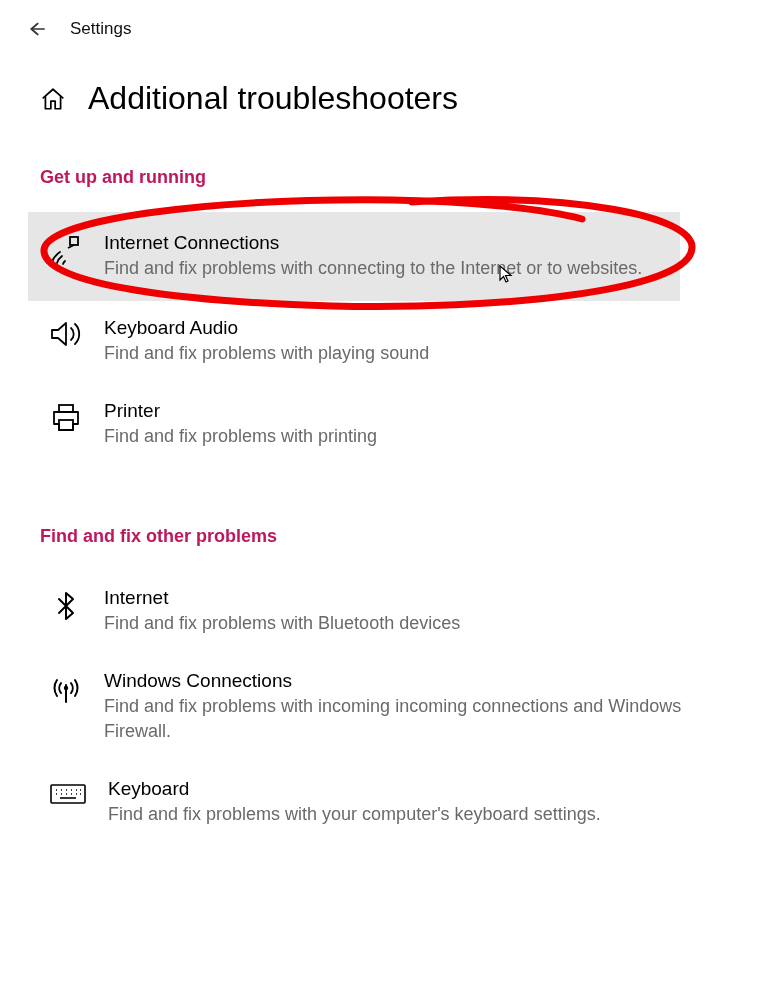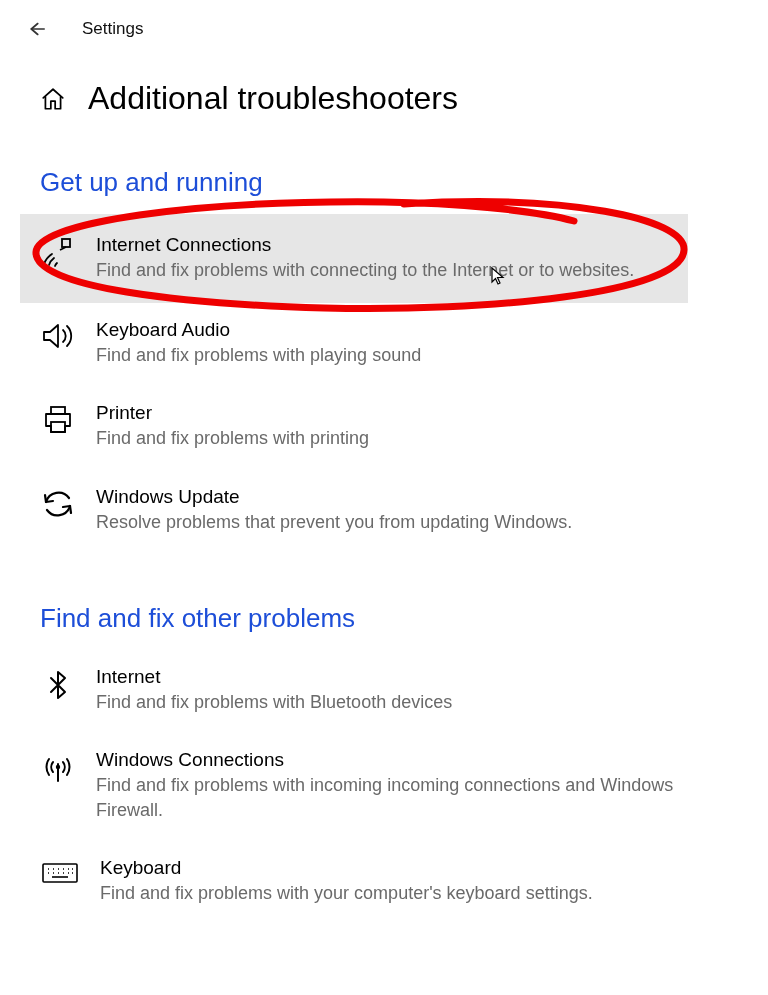--- a/index.html
+++ b/index.html
@@ -8,21 +8,21 @@
     padding: 0;
     font-family: "Segoe UI", -apple-system, sans-serif;
     background: #ffffff;
     color: #000000;
     width: 768px;
   }
   .header {
     display: flex;
     align-items: center;
     padding: 18px 20px 10px 24px;
-    gap: 36px;
+    gap: 24px;
   }
   .back-btn {
     cursor: pointer;
     display: flex;
     align-items: center;
     justify-content: center;
   }
   .header-title {
     font-size: 17px;
     color: #111;
@@ -38,28 +38,28 @@
     display: flex;
     align-items: center;
     justify-content: center;
   }
   .page-title {
     font-size: 32px;
     font-weight: 400;
     color: #000;
   }
   .section-heading {
-    font-size: 26px;
-    font-weight: 400;
-    color: #1d4ed8;
+    font-size: 18px;
+    font-weight: 700;
+    color: #be185d;
     padding: 50px 0 16px 40px;
   }
   .ts-list {
     padding: 0;
-    margin: 0;
+    margin: 8px;
   }
   .ts-item {
     display: flex;
     align-items: flex-start;
     padding: 16px 40px 18px 40px;
     gap: 20px;
     cursor: pointer;
     position: relative;
   }
   .ts-item.selected {
@@ -175,34 +175,20 @@
         <path d="M6 10 L30 10 L30 22 L25 22 L25 28 L11 28 L11 22 L6 22 Z" stroke-linejoin="round"></path>
         <rect x="11" y="18" width="14" height="10"></rect>
       </svg>
     </div>
     <div class="ts-text">
       <div class="ts-title">Printer</div>
       <div class="ts-desc">Find and fix problems with printing</div>
     </div>
   </div>
 
-  <div class="ts-item">
-    <div class="ts-icon">
-      <svg width="36" height="32" viewBox="0 0 36 32" fill="none" stroke="#000" stroke-width="2.2">
-        <path d="M29 10 A 13 13 0 0 0 6 14" stroke-linecap="round"></path>
-        <polyline points="5,7 6,14 13,13" stroke-linecap="round" stroke-linejoin="round"></polyline>
-        <path d="M7 22 A 13 13 0 0 0 30 18" stroke-linecap="round"></path>
-        <polyline points="31,25 30,18 23,19" stroke-linecap="round" stroke-linejoin="round"></polyline>
-      </svg>
-    </div>
-    <div class="ts-text">
-      <div class="ts-title">Windows Update</div>
-      <div class="ts-desc">Resolve problems that prevent you from updating Windows.</div>
-    </div>
-  </div>
 
 </div>
 
 <div class="section-heading">Find and fix other problems</div>
 <div class="ts-list">
 
   <div class="ts-item">
     <div class="ts-icon">
       <svg width="36" height="34" viewBox="0 0 36 34" fill="none" stroke="#000" stroke-width="2">
         <path d="M11 10 L25 24 L18 30 L18 4 L25 10 L11 24" stroke-linejoin="round" stroke-linecap="round"></path>

